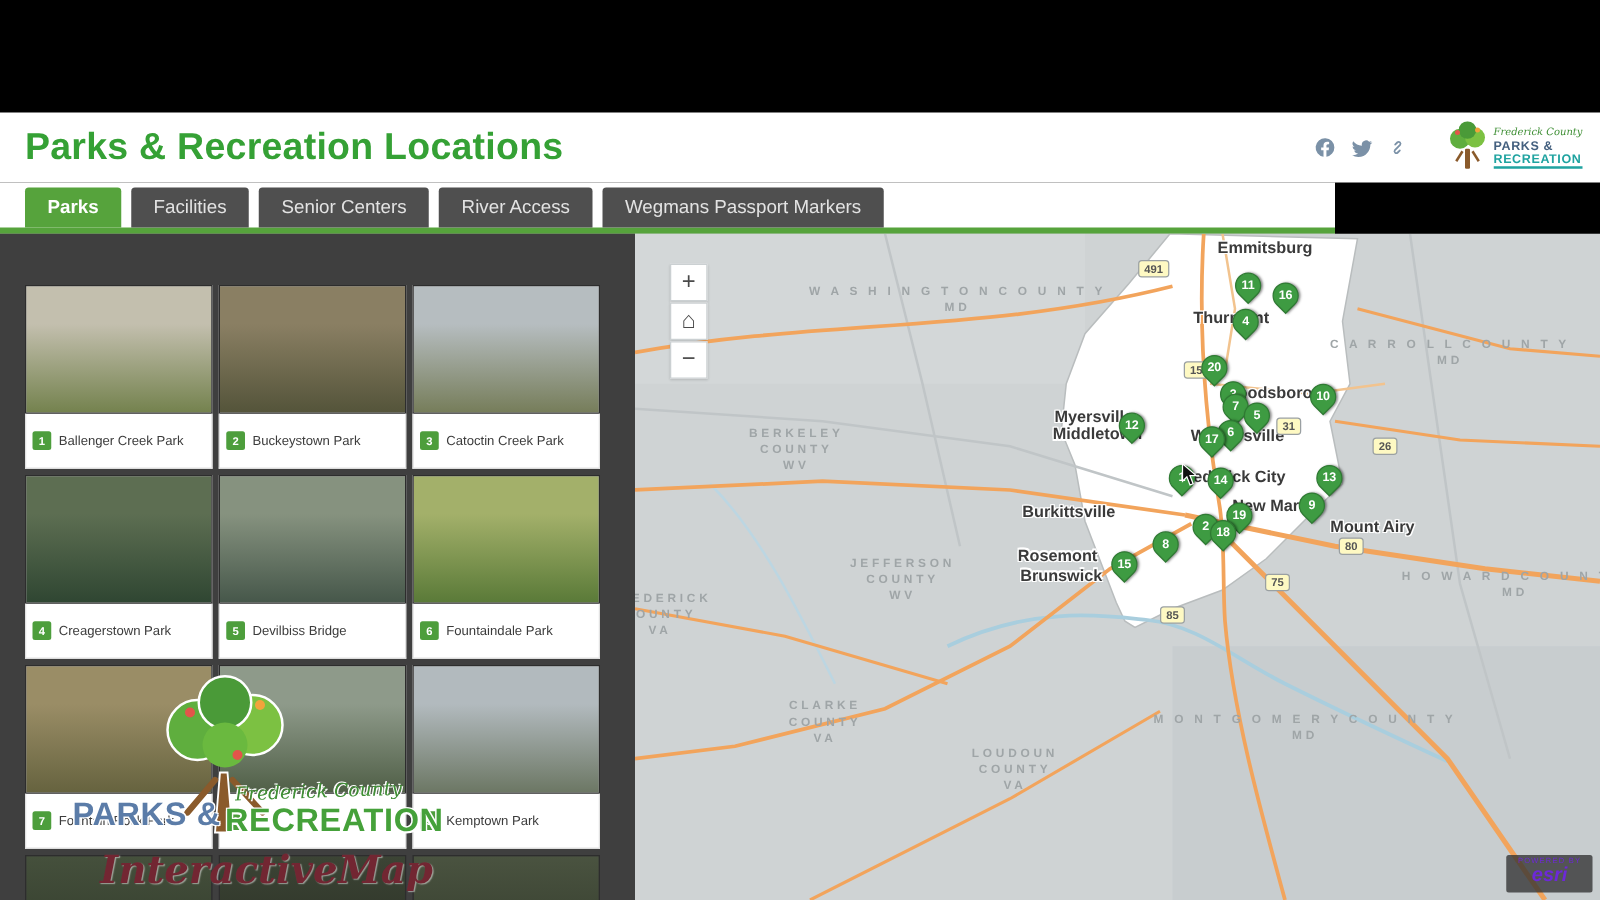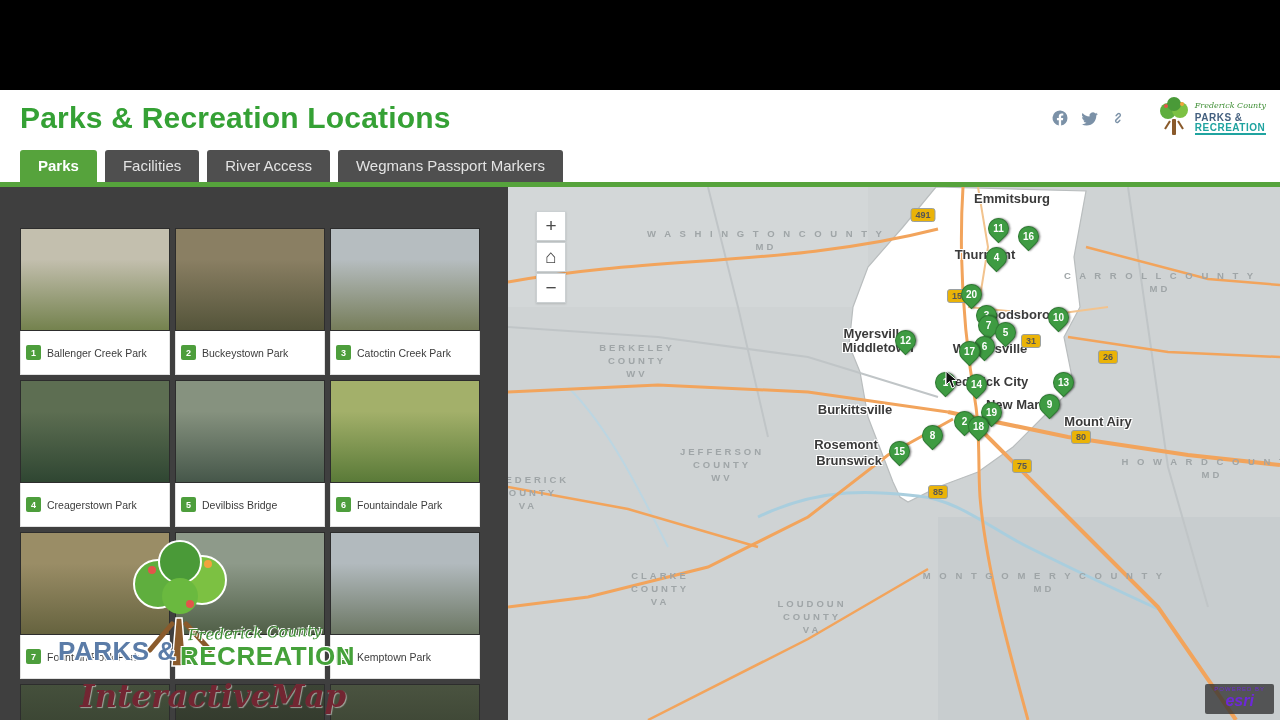--- a/index.html
+++ b/index.html
@@ -19,21 +19,21 @@
   .social .sicon { width:18px; height:18px; cursor:pointer; }
   .social svg { width:100%; height:100%; fill:#7b91a7; }
   .brand-logo { display:flex; align-items:center; gap:4px; }
   .brand-tree { width:34px; height:42px; position:relative; }
   .brand-text { text-align:left; line-height:10px; }
   .brand-script { font-family:"DejaVu Serif", serif; font-style:italic; font-size:8px; color:#3f8f35; display:block; }
   .brand-l1 { font-size:10px; font-weight:bold; color:#44607f; letter-spacing:.5px; }
   .brand-l2 { font-size:10px; font-weight:bold; color:#1fa3a0; letter-spacing:.5px; display:block; border-bottom:2px solid #1fa3a0; }
 
   
-  .tabs-row { position:absolute; left:0; top:146px; width:1280px; height:41px; background:#fff; display:flex; align-items:flex-end; gap:8px; padding-left:20px; border-bottom:5px solid #56a33c; }
+  .tabs-row { position:absolute; left:0; top:146px; width:1068px; height:41px; background:#fff; display:flex; align-items:flex-end; gap:8px; padding-left:20px; border-bottom:5px solid #56a33c; }
   .tab { background:#4f4f4f; color:#e3e3e3; font-size:15px; padding:7px 18px 8px 18px; border-radius:3px 3px 0 0; cursor:pointer; white-space:nowrap; }
   .tab.active { background:#56a33c; color:#fff; font-weight:bold; }
 
   
   .content { position:absolute; left:0; top:187px; width:1280px; height:533px; display:flex; }
 
   
   .sidebar { width:508px; height:533px; background:#3f3f3f; padding:41px 26px 0 20px; overflow:hidden; position:relative; }
   .card-grid { display:grid; grid-template-columns:repeat(3,150px); gap:5px; }
   .card { width:150px; background:#fff; cursor:pointer; }
@@ -45,21 +45,21 @@
   
   .map { position:relative; flex:1; height:533px; background:#cfd3d4; overflow:hidden; }
   .map svg.base { position:absolute; left:0; top:0; }
 
   .county { position:absolute; transform:translate(-50%,-50%); text-align:center; color:#9fa5a7; font-size:9.5px; letter-spacing:3px; font-weight:bold; pointer-events:none; }
   .county span { display:block; line-height:13px; white-space:nowrap; }
 
   .town { position:absolute; transform:translate(-50%,-50%); font-size:13px; font-weight:bold; color:#3a3a3a; white-space:nowrap; pointer-events:none;
           text-shadow:1px 1px 0 #fff,-1px -1px 0 #fff,1px -1px 0 #fff,-1px 1px 0 #fff,0 1px 0 #fff,0 -1px 0 #fff; }
 
-  .shield { position:absolute; transform:translate(-50%,-50%); background:#eab308; border:1px solid #9aa0a2; border-radius:3px; font-size:9px; font-weight:bold; color:#555; padding:1px 4px; pointer-events:none; }
+  .shield { position:absolute; transform:translate(-50%,-50%); background:#fef9c3; border:1px solid #9aa0a2; border-radius:3px; font-size:9px; font-weight:bold; color:#555; padding:1px 4px; pointer-events:none; }
 
   .pin { position:absolute; width:21px; height:21px; background:#3e9b42; border:1px solid #2f7a33; border-radius:50% 50% 50% 0; transform:rotate(-45deg); box-shadow:1px 1px 2px rgba(0,0,0,.45); cursor:pointer; }
   .pin span { display:flex; width:100%; height:100%; align-items:center; justify-content:center; transform:rotate(45deg); color:#fff; font-size:10px; font-weight:bold; }
 
   .map-controls { position:absolute; left:28px; top:24px; display:flex; flex-direction:column; gap:1px; }
   .mc-btn { width:30px; height:30px; background:#fff; border:1px solid #cbd0d2; color:#4a4a4a; font-size:19px; line-height:28px; text-align:center; cursor:pointer; box-shadow:0 1px 2px rgba(0,0,0,.15); }
 
   .esri-badge { position:absolute; right:6px; bottom:6px; background:rgba(50,50,50,.78); color:#6d28d9; padding:2px 9px 4px 9px; border-radius:2px; text-align:center; }
   .esri-powered { font-size:6px; letter-spacing:1px; display:block; }
   .esri-brand { font-size:16px; font-weight:bold; font-style:italic; line-height:15px; }
@@ -123,20 +123,21 @@
           <span class="brand-l1">PARKS &amp;</span>
           <span class="brand-l2">RECREATION</span>
         </div>
       </div>
     </div>
   </div>
 
   <div class="tabs-row" id="tab-bar">
       <div class="tab active">Parks</div>
       <div class="tab">Facilities</div>
+      <div class="tab">Senior Centers</div>
       <div class="tab">River Access</div>
       <div class="tab">Wegmans Passport Markers</div>
     </div>
 
   <div class="content">
 
     <div class="sidebar">
       <div class="card-grid" id="card-grid">
           <article class="card">
             <div class="card-photo" style="background: linear-gradient(rgb(195, 191, 174) 0%, rgb(195, 191, 174) 30%, rgb(116, 130, 78) 100%);"></div>
@@ -259,21 +260,21 @@
           <div class="county" style="left: 214px; top: 277px;">
             <span>JEFFERSON</span>
             <span>COUNTY</span>
             <span>WV</span>
           </div>
           <div class="county" style="left: 20px; top: 305px;">
             <span>FREDERICK</span>
             <span>COUNTY</span>
             <span>VA</span>
           </div>
-          <div class="county" style="left: 152px; top: 401px;">
+          <div class="county" style="left: 152px; top: 391px;">
             <span>CLARKE</span>
             <span>COUNTY</span>
             <span>VA</span>
           </div>
           <div class="county" style="left: 304px; top: 429px;">
             <span>LOUDOUN</span>
             <span>COUNTY</span>
             <span>VA</span>
           </div>
           <div class="county" style="left: 536px; top: 395px;">

